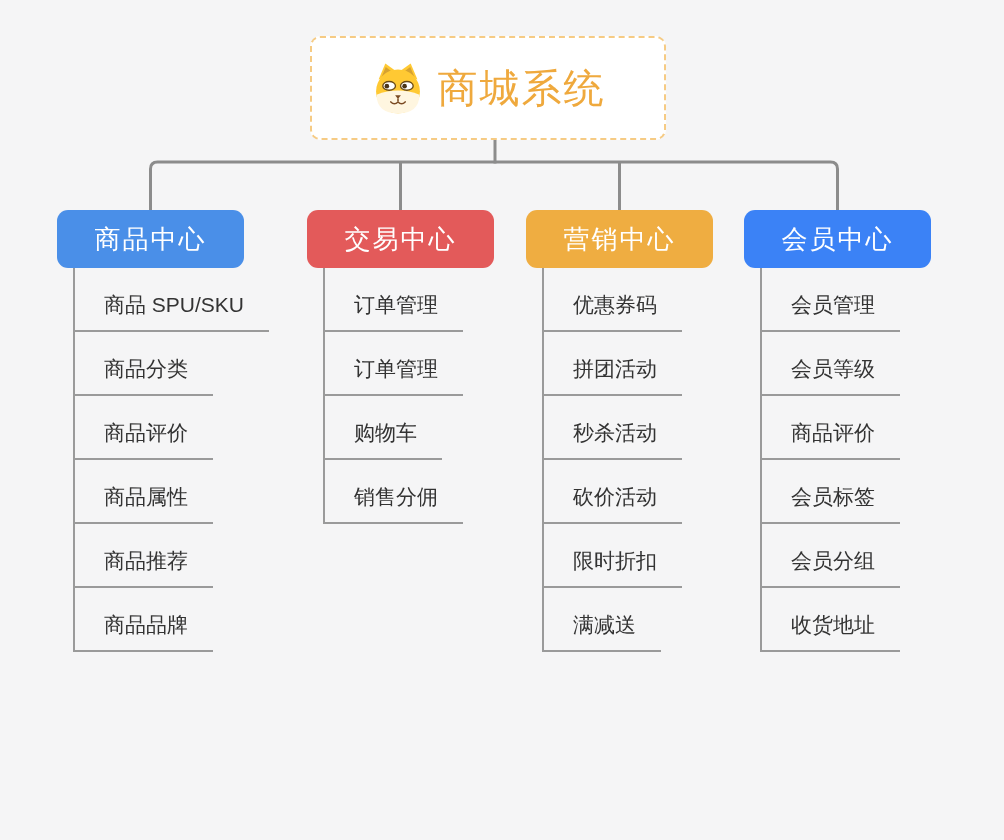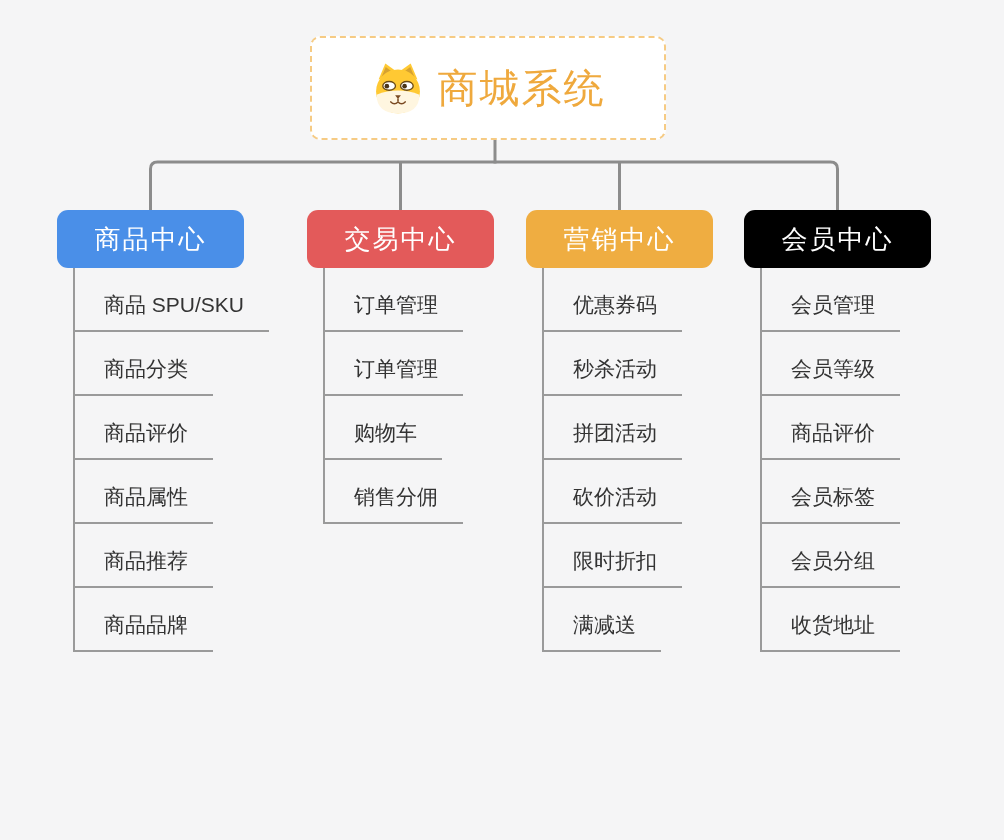--- a/index.html
+++ b/index.html
@@ -109,30 +109,30 @@
       <li><span class="item-label">订单管理</span></li>
       <li><span class="item-label">购物车</span></li>
       <li><span class="item-label">销售分佣</span></li>
     </ul>
   </div>
 
   <div class="branch b3">
     <div class="branch-header" style="background: rgb(239, 173, 65);">营销中心</div>
     <ul class="branch-items">
       <li><span class="item-label">优惠券码</span></li>
+      <li><span class="item-label">拼团活动</span></li>
       <li><span class="item-label">秒杀活动</span></li>
-      <li><span class="item-label">拼团活动</span></li>
       <li><span class="item-label">砍价活动</span></li>
       <li><span class="item-label">限时折扣</span></li>
       <li><span class="item-label">满减送</span></li>
     </ul>
   </div>
 
   <div class="branch b4">
-    <div class="branch-header" style="background: #000000;">会员中心</div>
+    <div class="branch-header" style="background: #3b82f6;">会员中心</div>
     <ul class="branch-items">
       <li><span class="item-label">会员管理</span></li>
       <li><span class="item-label">会员等级</span></li>
       <li><span class="item-label">商品评价</span></li>
       <li><span class="item-label">会员标签</span></li>
       <li><span class="item-label">会员分组</span></li>
       <li><span class="item-label">收货地址</span></li>
     </ul>
   </div>
 

